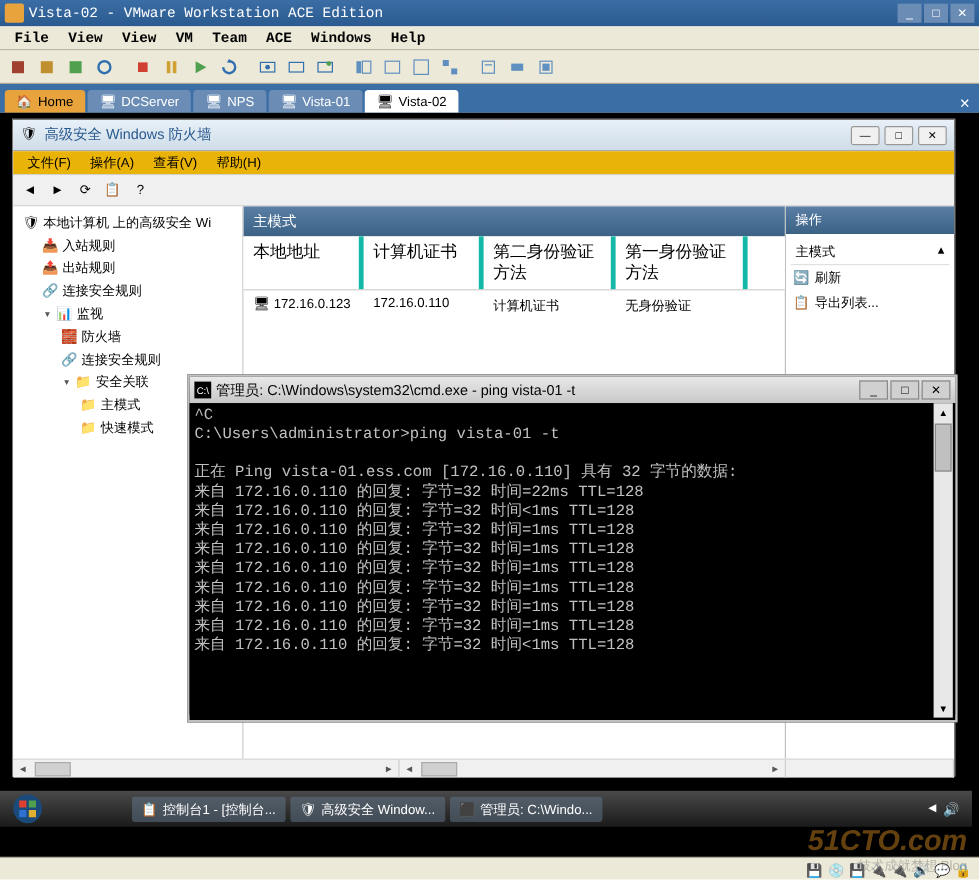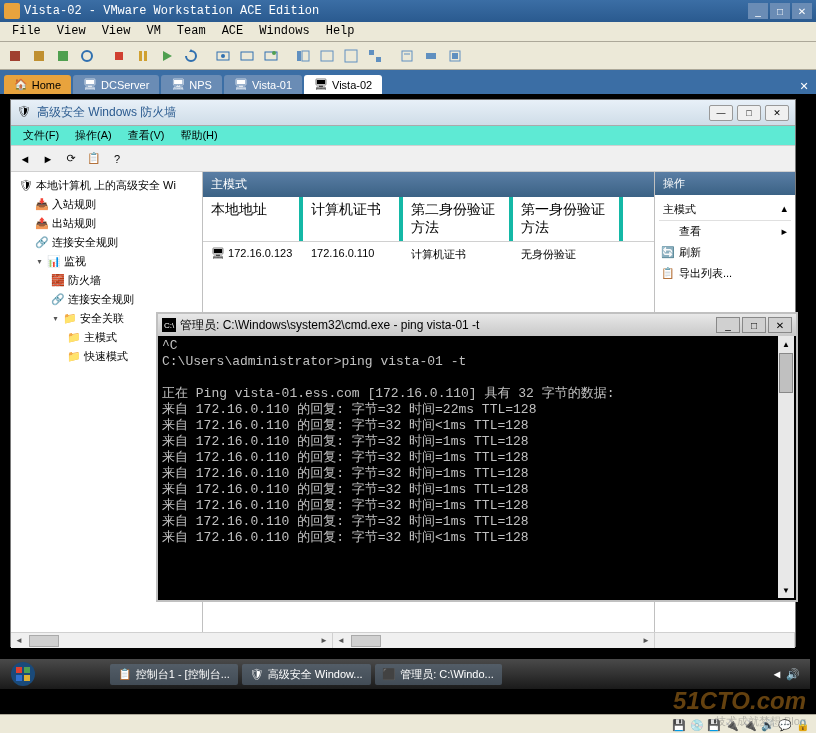--- a/index.html
+++ b/index.html
@@ -5,21 +5,21 @@
 * { margin: 0; padding: 0; box-sizing: border-box; font-family: Tahoma, "Microsoft YaHei", sans-serif; font-size: 11px; }
 body { background: #fff; width: 816px; height: 733px; overflow: hidden; position: relative; }
 
 
 .vmware-titlebar { background: linear-gradient(#3b6ea5, #2a5a8f); height: 22px; display: flex; align-items: center; padding: 0 4px; color: #fff; }
 .vmware-titlebar .icon { width: 16px; height: 16px; background: #e8a33d; border-radius: 2px; margin-right: 4px; }
 .vmware-titlebar .title { font-family: Liberation Mono, monospace; font-size: 12px; flex: 1; }
 .vmware-titlebar .winbtns { display: flex; gap: 2px; }
 .vmware-titlebar .winbtn { width: 20px; height: 16px; background: #6a8cb5; display: flex; align-items: center; justify-content: center; color: #fff; font-size: 10px; cursor: default; }
 
-.vmware-menu { background: #ece9d8; height: 20px; display: flex; align-items: flex-start; padding: 0 4px; border-bottom: 1px solid #aca899; }
+.vmware-menu { background: #ece9d8; height: 20px; display: flex; align-items: flex-end; padding: 0 4px; border-bottom: 1px solid #aca899; font-weight: bold; }
 .vmware-menu span { padding: 2px 8px; font-family: "Courier New", monospace; font-size: 12px; }
 
 .vmware-toolbar { background: #ece9d8; height: 28px; display: flex; align-items: center; padding: 0 4px; gap: 2px; border-bottom: 1px solid #aca899; }
 .tb-btn { width: 22px; height: 22px; border: 1px solid transparent; display: flex; align-items: center; justify-content: center; }
 .tb-btn svg { width: 14px; height: 14px; }
 .tb-sep { width: 6px; }
 
 .vmware-tabs { background: #3b6ea5; height: 24px; display: flex; align-items: flex-end; padding: 0 4px; }
 .vtab { background: #6a8cb5; color: #fff; padding: 3px 10px; margin-right: 2px; border-radius: 3px 3px 0 0; display: flex; align-items: center; gap: 4px; font-family: "Courier New", monospace; font-size: 12px; }
 .vtab.home { background: #e8a33d; color: #000; }
@@ -29,21 +29,21 @@
 .guest-area { background: #000; height: 620px; position: relative; }
 
 
 .mmc-window { position: absolute; top: 5px; left: 10px; width: 786px; height: 548px; background: #fff; border: 1px solid #7a7a7a; }
 .mmc-title { background: linear-gradient(#e8f0f8, #cfdde8); height: 26px; display: flex; align-items: center; padding: 0 6px; border-bottom: 1px solid #aaa; }
 .mmc-title .icon { width: 16px; height: 16px; margin-right: 4px; }
 .mmc-title .txt { flex: 1; color: #2a5a8f; font-size: 12px; }
 .mmc-title .btns { display: flex; gap: 4px; }
 .mmc-title .btn { width: 24px; height: 16px; border: 1px solid #999; border-radius: 2px; display: flex; align-items: center; justify-content: center; font-size: 9px; background: #f0f0f0; }
 
-.mmc-menu { background: #5eead4; height: 20px; display: flex; align-items: center; padding: 0 4px; border-bottom: 1px solid #d0d0d0; }
+.mmc-menu { background: #eab308; height: 20px; display: flex; align-items: center; padding: 0 4px; border-bottom: 1px solid #d0d0d0; }
 .mmc-menu span { padding: 2px 8px; }
 
 .mmc-toolbar { background: #f0f0f0; height: 26px; display: flex; align-items: center; padding: 0 4px; gap: 3px; border-bottom: 1px solid #d0d0d0; }
 .mmc-tb-btn { width: 20px; height: 20px; display: flex; align-items: center; justify-content: center; }
 
 .mmc-body { display: flex; height: 460px; }
 .mmc-tree { width: 192px; border-right: 1px solid #c0c0c0; padding: 4px; overflow: hidden; background: #fff; }
 .tree-item { padding: 2px 0 2px 4px; display: flex; align-items: center; gap: 3px; white-space: nowrap; }
 .tree-item.l1 { padding-left: 20px; }
 .tree-item.l2 { padding-left: 36px; }
@@ -329,24 +329,20 @@
           <div class="main-cell" style="width:100px"><span>🖥</span> <span>172.16.0.123</span></div>
           <div class="main-cell" style="width:100px">172.16.0.110</div>
           <div class="main-cell" style="width:110px">计算机证书</div>
           <div class="main-cell" style="width:110px">无身份验证</div>
         </div>
       </div>
       <div class="mmc-actions">
         <div class="act-header">操作</div>
         <div class="act-sub"><span>主模式</span> <span style="float:right">▴</span></div>
         <div class="act-item">
-            <span>查看</span> 
-            <span style="margin-left:auto">▸</span>
-          </div>
-        <div class="act-item">
             <span class="aicon">🔄</span>
             <span>刷新</span>
           </div>
         <div class="act-item">
             <span class="aicon">📋</span>
             <span>导出列表...</span>
           </div>
       </div>
     </div>
     <div class="mmc-scroll">

